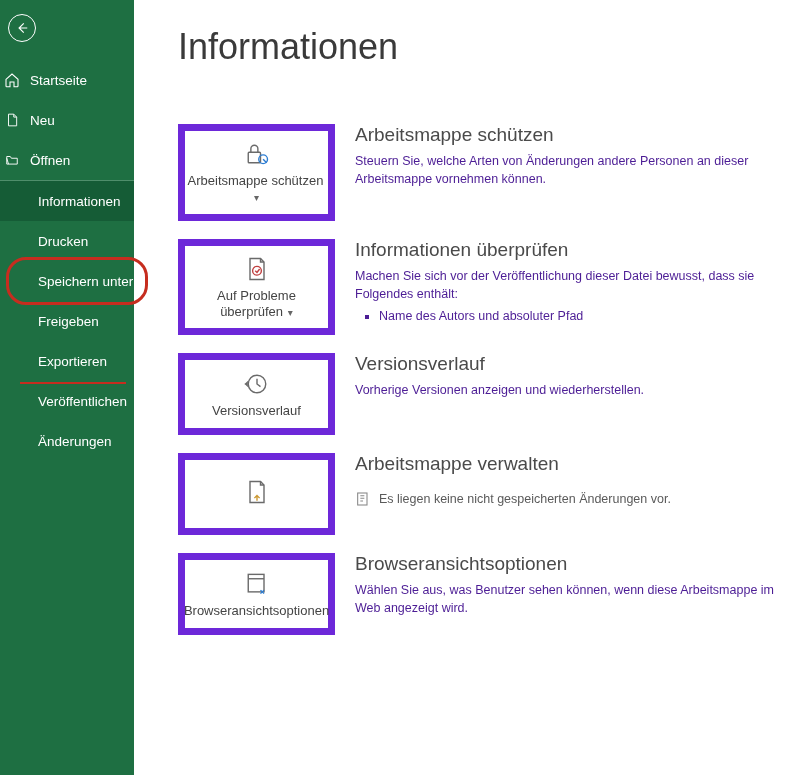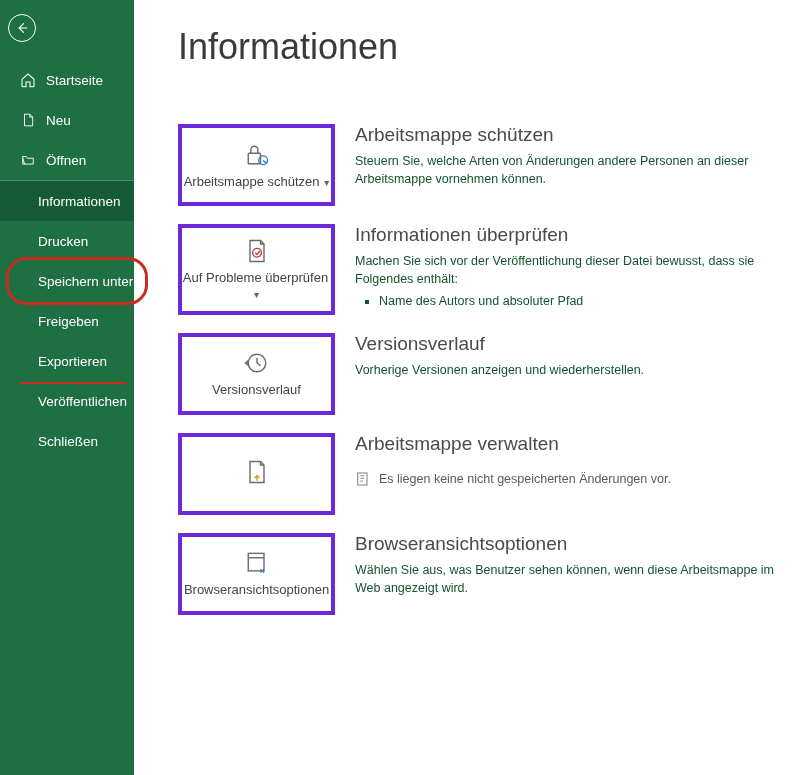--- a/index.html
+++ b/index.html
@@ -25,21 +25,21 @@
     border-radius: 50%;
     margin-left: 8px;
     margin-bottom: 18px;
     display: flex; align-items: center; justify-content: center;
     cursor: pointer;
   }
   .nav-item {
     height: 40px;
     display: flex;
     align-items: center;
-    padding-left: 20px;
+    padding-left: 4px;
     font-size: 13.5px;
     cursor: pointer;
     position: relative;
   }
   .nav-item .ico {
     width: 16px; height: 16px;
     margin-right: 10px;
     display: inline-flex; align-items: center; justify-content: center;
   }
   .nav-item.noicon { padding-left: 38px; }
@@ -75,21 +75,21 @@
     margin-bottom: 56px;
   }
   .section {
     display: flex;
     align-items: flex-start;
     margin-bottom: 18px;
   }
   .card {
     width: 157px;
     min-height: 82px;
-    border: 4px solid #6d28d9;
+    border: 7px solid #6d28d9;
     display: flex;
     flex-direction: column;
     align-items: center;
     justify-content: center;
     text-align: center;
     font-size: 13px;
     color: #444;
     padding: 8px 0;
     cursor: pointer;
     margin-right: 20px;
@@ -106,21 +106,21 @@
     padding-right: 16px;
   }
   .info h2 {
     font-size: 19px;
     font-weight: 400;
     color: #4a4a4a;
     margin-bottom: 6px;
   }
   .info p, .info ul {
     font-size: 12.5px;
-    color: #14532d;
+    color: #4c1d95;
     line-height: 1.45;
   }
   .info ul { list-style: square; padding-left: 24px; margin-top: 4px;}
   .mgmt-row {
     display: flex; align-items: center;
     font-size: 12.5px; color: #5a5a5a;
     margin-top: 16px;
   }
   .mgmt-row .ico { margin-right: 8px; display:inline-flex;}
 </style>
@@ -179,21 +179,21 @@
       <span>Freigeben</span>
     </div>
     <div class="nav-item noicon" style="position:relative;">
       <span>Exportieren</span>
       <div class="underline-red"></div>
     </div>
     <div class="nav-item noicon">
       <span>Veröffentlichen</span>
     </div>
     <div class="nav-item noicon">
-      <span>Schließen</span>
+      <span>Änderungen</span>
     </div>
   </div>
 
   <div class="main">
     <h1 class="page-title">Informationen</h1>
 
     <div class="section">
       <div class="card">
         <div class="card-icon">
           <svg width="30" height="28" viewBox="0 0 32 32" fill="none" stroke="#6a6a6a" stroke-width="1.6">

